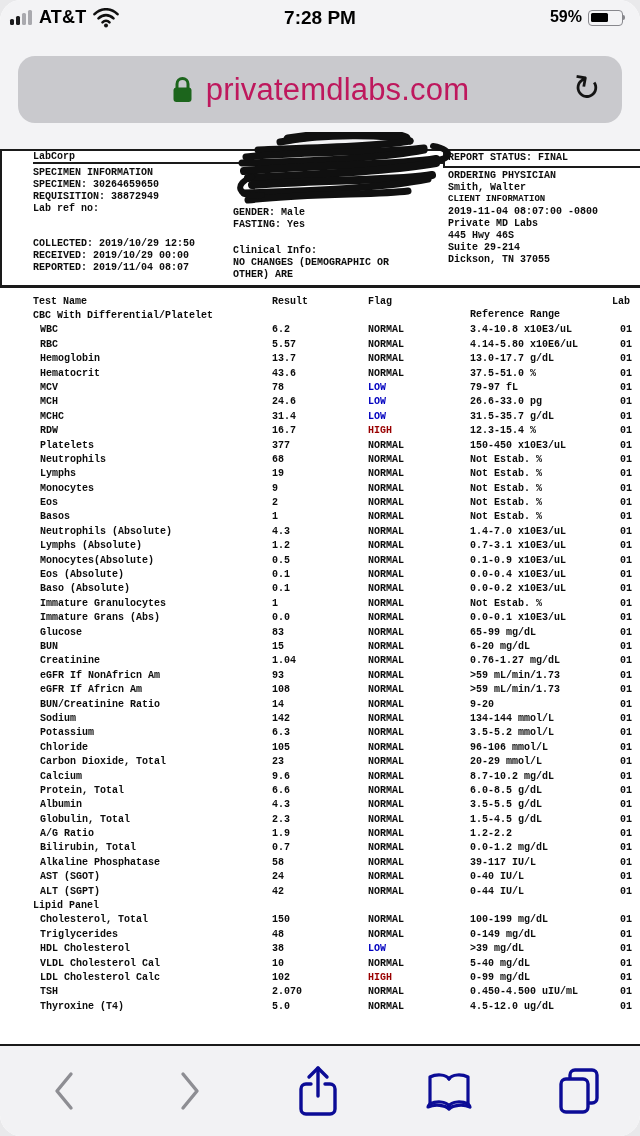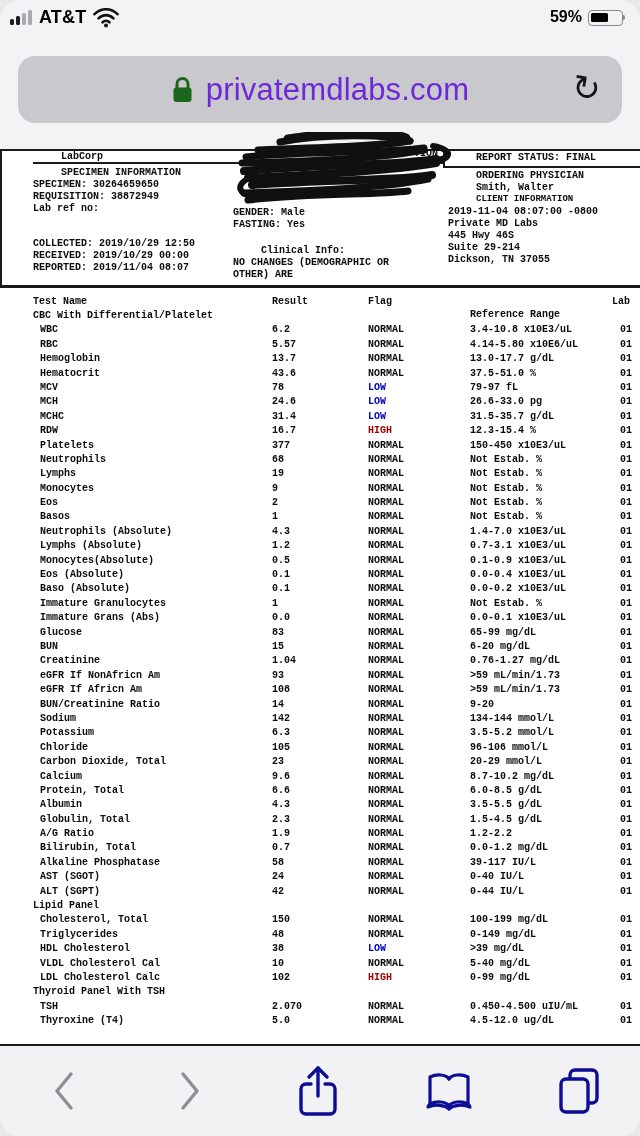--- a/index.html
+++ b/index.html
@@ -16,25 +16,25 @@
   .bars{display:flex;align-items:flex-end;gap:2px;height:15px;}
   .bars i{display:block;width:4px;border-radius:1.5px;background:#a9a9ae;}
   .bars i.on{background:#1b1b1d;}
   .battery{position:relative;width:38px;height:16px;}
   .batt-shell{position:absolute;left:0;top:1px;width:33px;height:14px;border:1.5px solid #87878c;border-radius:4px;}
   .batt-fill{position:absolute;left:2.5px;top:3.5px;width:17px;height:9px;border-radius:1.5px;background:#000;}
   .batt-nub{position:absolute;right:1px;top:6px;width:2.5px;height:5px;background:#87878c;border-radius:0 2px 2px 0;}
   .urlbar{position:absolute;left:18px;top:56px;width:604px;height:67px;background:#c9c9cd;border-radius:17px;
           display:flex;align-items:center;justify-content:center;}
   .url-center{display:flex;align-items:center;gap:12px;}
-  .url-text{font-size:31px;color:#6d28d9;letter-spacing:.2px;}
+  .url-text{font-size:31px;color:#be185d;letter-spacing:.2px;}
   .reload{position:absolute;right:22px;top:12px;font-size:34px;color:#141414;line-height:40px;
           transform:rotate(10deg);cursor:default;}
   .mono,.rep-line{font-family:"Liberation Mono",monospace;font-weight:700;color:#0c0c0c;}
-  .rep-line{position:absolute;font-size:10px;white-space:pre;margin-left:28px;}
+  .rep-line{position:absolute;font-size:10px;white-space:pre;}
   .hline{position:absolute;background:#1a1a1a;}
   .vline{position:absolute;background:#1a1a1a;}
   .col-block{position:absolute;font-family:"Liberation Mono",monospace;font-weight:700;color:#0c0c0c;
              font-size:10px;line-height:12px;white-space:pre;}
   
   .thead-row{position:absolute;left:0;top:296px;width:640px;height:14px;}
   .tbody{position:absolute;left:0;top:310px;width:581px;}
   .trow{position:relative;height:14.4px;font-family:"Liberation Mono",monospace;font-weight:700;
         font-size:10px;color:#0c0c0c;white-space:pre;}
   .c-name{position:absolute;left:40px;top:0;}
@@ -75,20 +75,21 @@
         <span class="carrier">AT&amp;T</span>
         <span style="display:flex;align-items:center;">
           <svg width="26" height="20" viewBox="0 0 26 20">
             <path d="M1.5 6.2 C8 -0.4 18 -0.4 24.5 6.2" fill="none" stroke="#111" stroke-width="2.6" stroke-linecap="round"></path>
             <path d="M5.5 10.4 C10 6 16 6 20.5 10.4" fill="none" stroke="#111" stroke-width="2.6" stroke-linecap="round"></path>
             <path d="M9.5 14.4 C11.5 12.4 14.5 12.4 16.5 14.4" fill="none" stroke="#111" stroke-width="2.6" stroke-linecap="round"></path>
             <circle cx="13" cy="17.4" r="2" fill="#111"></circle>
           </svg>
         </span>
       </div>
+      <div class="sb-center">7:28 PM</div>
       <div class="sb-right">
         <span class="batt-pct">59%</span>
         <span class="battery">
           <span class="batt-shell"></span>
             <span class="batt-fill"></span>
             <span class="batt-nub"></span>
         </span>
       </div>
     </div>
 
@@ -200,21 +201,20 @@
         <div class="trow"><span class="c-name">Bilirubin, Total</span><span class="c-result">0.7</span><span class="c-flag" style="color: rgb(12, 12, 12);">NORMAL</span><span class="c-range">0.0-1.2 mg/dL</span><span class="c-lab">01</span></div>
         <div class="trow"><span class="c-name">Alkaline Phosphatase</span><span class="c-result">58</span><span class="c-flag" style="color: rgb(12, 12, 12);">NORMAL</span><span class="c-range">39-117 IU/L</span><span class="c-lab">01</span></div>
         <div class="trow"><span class="c-name">AST (SGOT)</span><span class="c-result">24</span><span class="c-flag" style="color: rgb(12, 12, 12);">NORMAL</span><span class="c-range">0-40 IU/L</span><span class="c-lab">01</span></div>
         <div class="trow"><span class="c-name">ALT (SGPT)</span><span class="c-result">42</span><span class="c-flag" style="color: rgb(12, 12, 12);">NORMAL</span><span class="c-range">0-44 IU/L</span><span class="c-lab">01</span></div>
         <div class="trow section"><span class="c-name">Lipid Panel</span></div>
         <div class="trow"><span class="c-name">Cholesterol, Total</span><span class="c-result">150</span><span class="c-flag" style="color: rgb(12, 12, 12);">NORMAL</span><span class="c-range">100-199 mg/dL</span><span class="c-lab">01</span></div>
         <div class="trow"><span class="c-name">Triglycerides</span><span class="c-result">48</span><span class="c-flag" style="color: rgb(12, 12, 12);">NORMAL</span><span class="c-range">0-149 mg/dL</span><span class="c-lab">01</span></div>
         <div class="trow"><span class="c-name">HDL Cholesterol</span><span class="c-result">38</span><span class="c-flag" style="color: rgb(0, 0, 192);">LOW</span><span class="c-range">&gt;39 mg/dL</span><span class="c-lab">01</span></div>
         <div class="trow"><span class="c-name">VLDL Cholesterol Cal</span><span class="c-result">10</span><span class="c-flag" style="color: rgb(12, 12, 12);">NORMAL</span><span class="c-range">5-40 mg/dL</span><span class="c-lab">01</span></div>
         <div class="trow"><span class="c-name">LDL Cholesterol Calc</span><span class="c-result">102</span><span class="c-flag" style="color: rgb(153, 0, 0);">HIGH</span><span class="c-range">0-99 mg/dL</span><span class="c-lab">01</span></div>
-        <div class="trow section"><span class="c-name">Thyroid Panel With TSH</span></div>
         <div class="trow"><span class="c-name">TSH</span><span class="c-result">2.070</span><span class="c-flag" style="color: rgb(12, 12, 12);">NORMAL</span><span class="c-range">0.450-4.500 uIU/mL</span><span class="c-lab">01</span></div>
         <div class="trow"><span class="c-name">Thyroxine (T4)</span><span class="c-result">5.0</span><span class="c-flag" style="color: rgb(12, 12, 12);">NORMAL</span><span class="c-range">4.5-12.0 ug/dL</span><span class="c-lab">01</span></div>
       </div>
   </div>
 
   <div class="repline-bottom"></div>
   <div class="toolbar">
     <div class="tb-btn tb-back">
       <svg width="24" height="42" viewBox="0 0 24 42">
         <polyline points="19,4 5,21 19,38" fill="none" stroke="#8e8e93" stroke-width="3.4" stroke-linecap="round" stroke-linejoin="round"></polyline>

